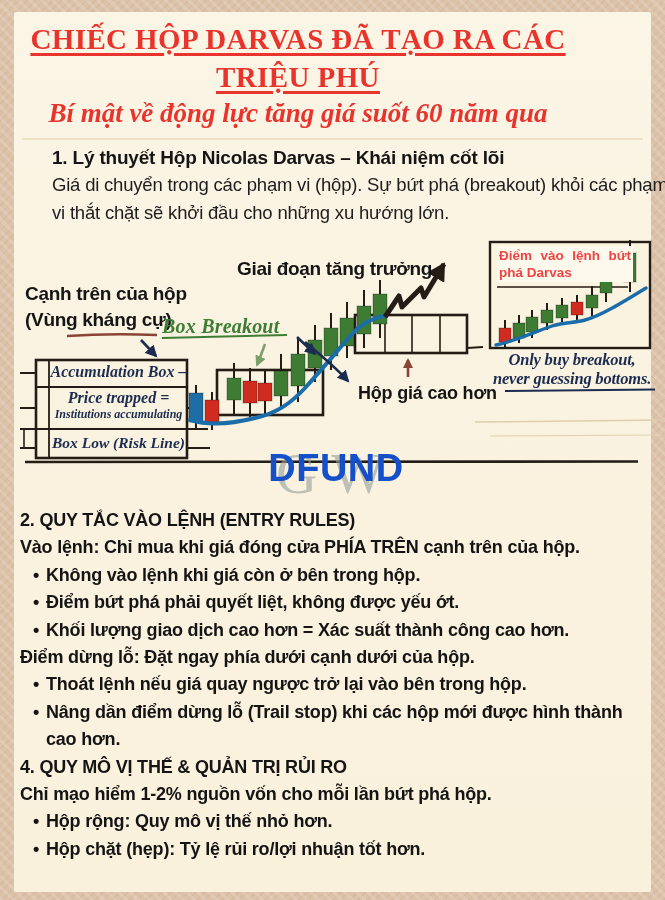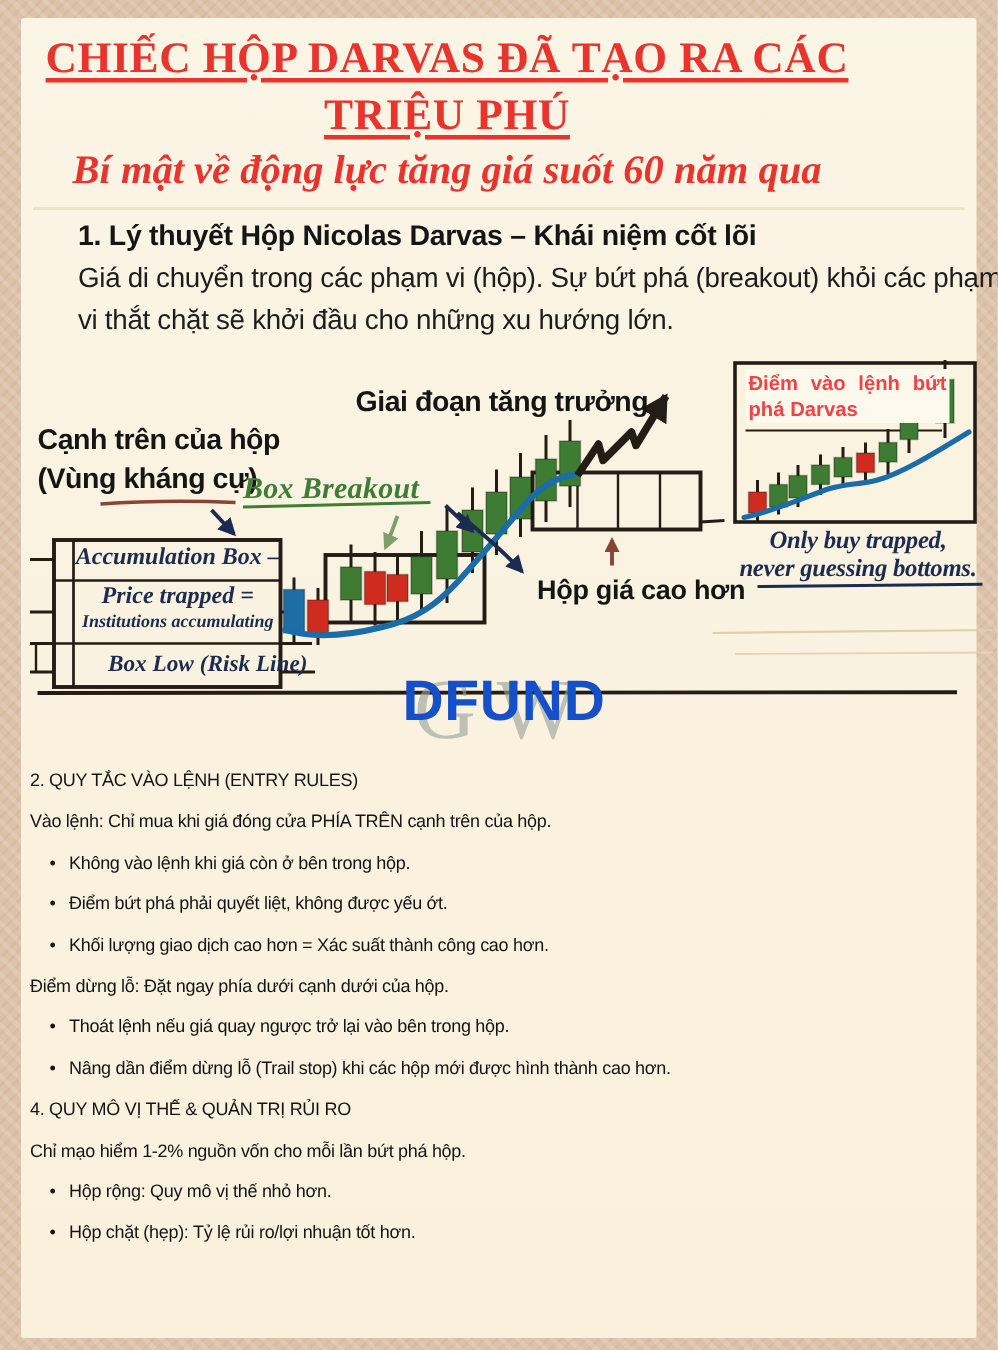--- a/index.html
+++ b/index.html
@@ -42,35 +42,35 @@
   .lbl { position:absolute; font-weight:700; color:#151515; }
   .lbl-growth { left:237px; top:28px; font-size:19px; letter-spacing:-.3px; }
   .lbl-upper  { left:25px;  top:51px; font-size:19px; line-height:26px; width:200px; letter-spacing:-.3px; }
   .lbl-hibox  { left:358px; top:153px; font-size:18px; letter-spacing:-.2px; }
   .hand { font-family:"Liberation Serif","DejaVu Serif",serif; font-style:italic; font-weight:700; }
   .lbl-breakout { left:162px; top:85px; font-size:20px; color:#3e7d35; letter-spacing:.2px; }
   .navyink { color:#1c2b50; }
   .lbl-acc  { left:50px; top:133px; width:137px; text-align:center; font-size:16px; }
   .lbl-pt1  { left:50px; top:159px; width:137px; text-align:center; font-size:16px; }
   .lbl-pt2  { left:48px; top:177px; width:141px; text-align:center; font-size:12px; }
-  .lbl-blow { left:50px; top:204px; width:137px; text-align:center; font-size:15.5px;margin-left:20px; }
+  .lbl-blow { left:50px; top:204px; width:137px; text-align:center; font-size:15.5px; }
   .lbl-entry {
     left:497px; top:16px; width:136px; font-size:13.5px; line-height:17px;
     text-align:justify; background:#fdf9ec; padding:1px 2px; color:#ef4444;
   }
   .lbl-quote { left:479px; top:121px; width:186px; text-align:center;
     font-size:16.5px; line-height:18.5px; color:#1c2b50; letter-spacing:-.2px; }
   .wm-bg { position:absolute; left:276px; top:215px;
     font-family:"Liberation Serif","DejaVu Serif",serif; font-size:57px; line-height:58px;
     color:#99a29a; opacity:.62; letter-spacing:14px; font-weight:400; }
   .wm { position:absolute; left:258px; top:217px; width:156px; text-align:center;
     font-size:38px; line-height:42px; font-weight:800; color:#1650c8; letter-spacing:.5px; }
   
   .rules { position:absolute; left:6px; top:495px; width:627px;
-    font-size:12px; line-height:27.4px; font-weight:400; color:#141414; letter-spacing:-.2px; }
+    font-size:18px; line-height:27.4px; font-weight:700; color:#141414; letter-spacing:-.2px; }
   .rules .hd, .rules .intro { display:block; }
   .rules ul { list-style:none; }
   .rules li { display:flex; }
   .rules .dot { width:26px; padding-left:13px; flex:none; }
   .rules .btxt { flex:1; }
 </style>
 </head>
 <body>
 
 <div class="page">
@@ -205,21 +205,21 @@
         <div>(Vùng kháng cự)</div>
       </div>
       <div class="lbl hand lbl-breakout">Box Breakout</div>
       <div class="lbl hand navyink lbl-acc">Accumulation Box –</div>
       <div class="lbl hand navyink lbl-pt1">Price trapped =</div>
       <div class="lbl hand navyink lbl-pt2">Institutions accumulating</div>
       <div class="lbl hand navyink lbl-blow">Box Low (Risk Line)</div>
       <div class="lbl lbl-hibox">Hộp giá cao hơn</div>
       <div class="lbl lbl-entry">Điểm vào lệnh bứt phá Darvas</div>
       <div class="lbl hand lbl-quote">
-        <div>Only buy trapped,</div>
+        <div>Only buy breakout,</div>
         <div>never guessing bottoms.</div>
       </div>
       <div class="wm-bg">GW</div>
       <div class="wm">DFUND</div>
     </div>
 
     <div class="rules">
       <div>
         <span class="hd">2. QUY TẮC VÀO LỆNH (ENTRY RULES)</span>
         <span class="intro">Vào lệnh: Chỉ mua khi giá đóng cửa PHÍA TRÊN cạnh trên của hộp.</span>

